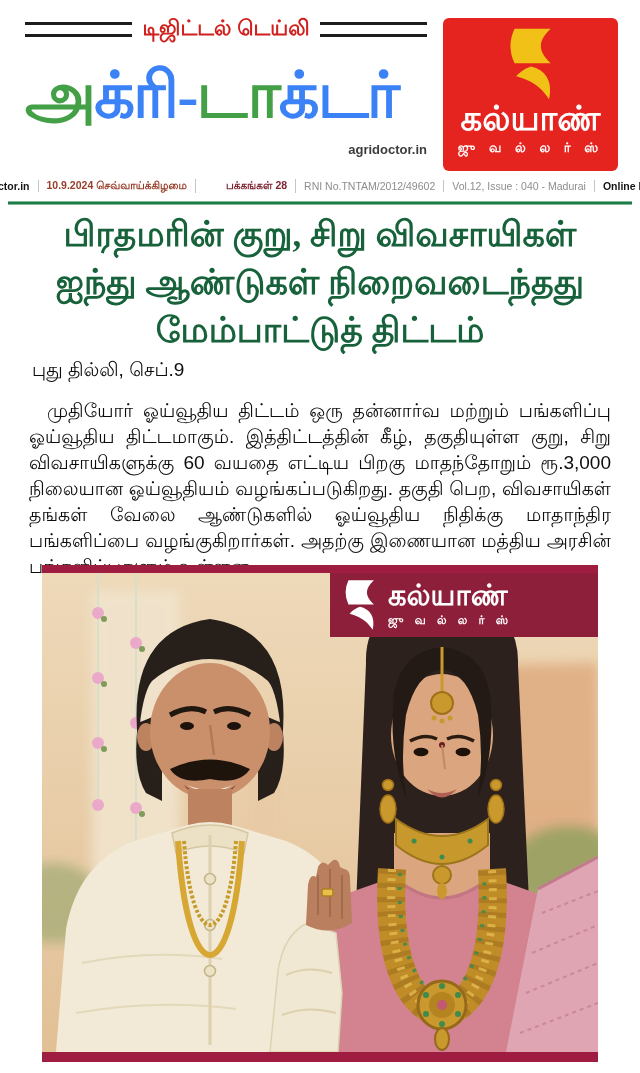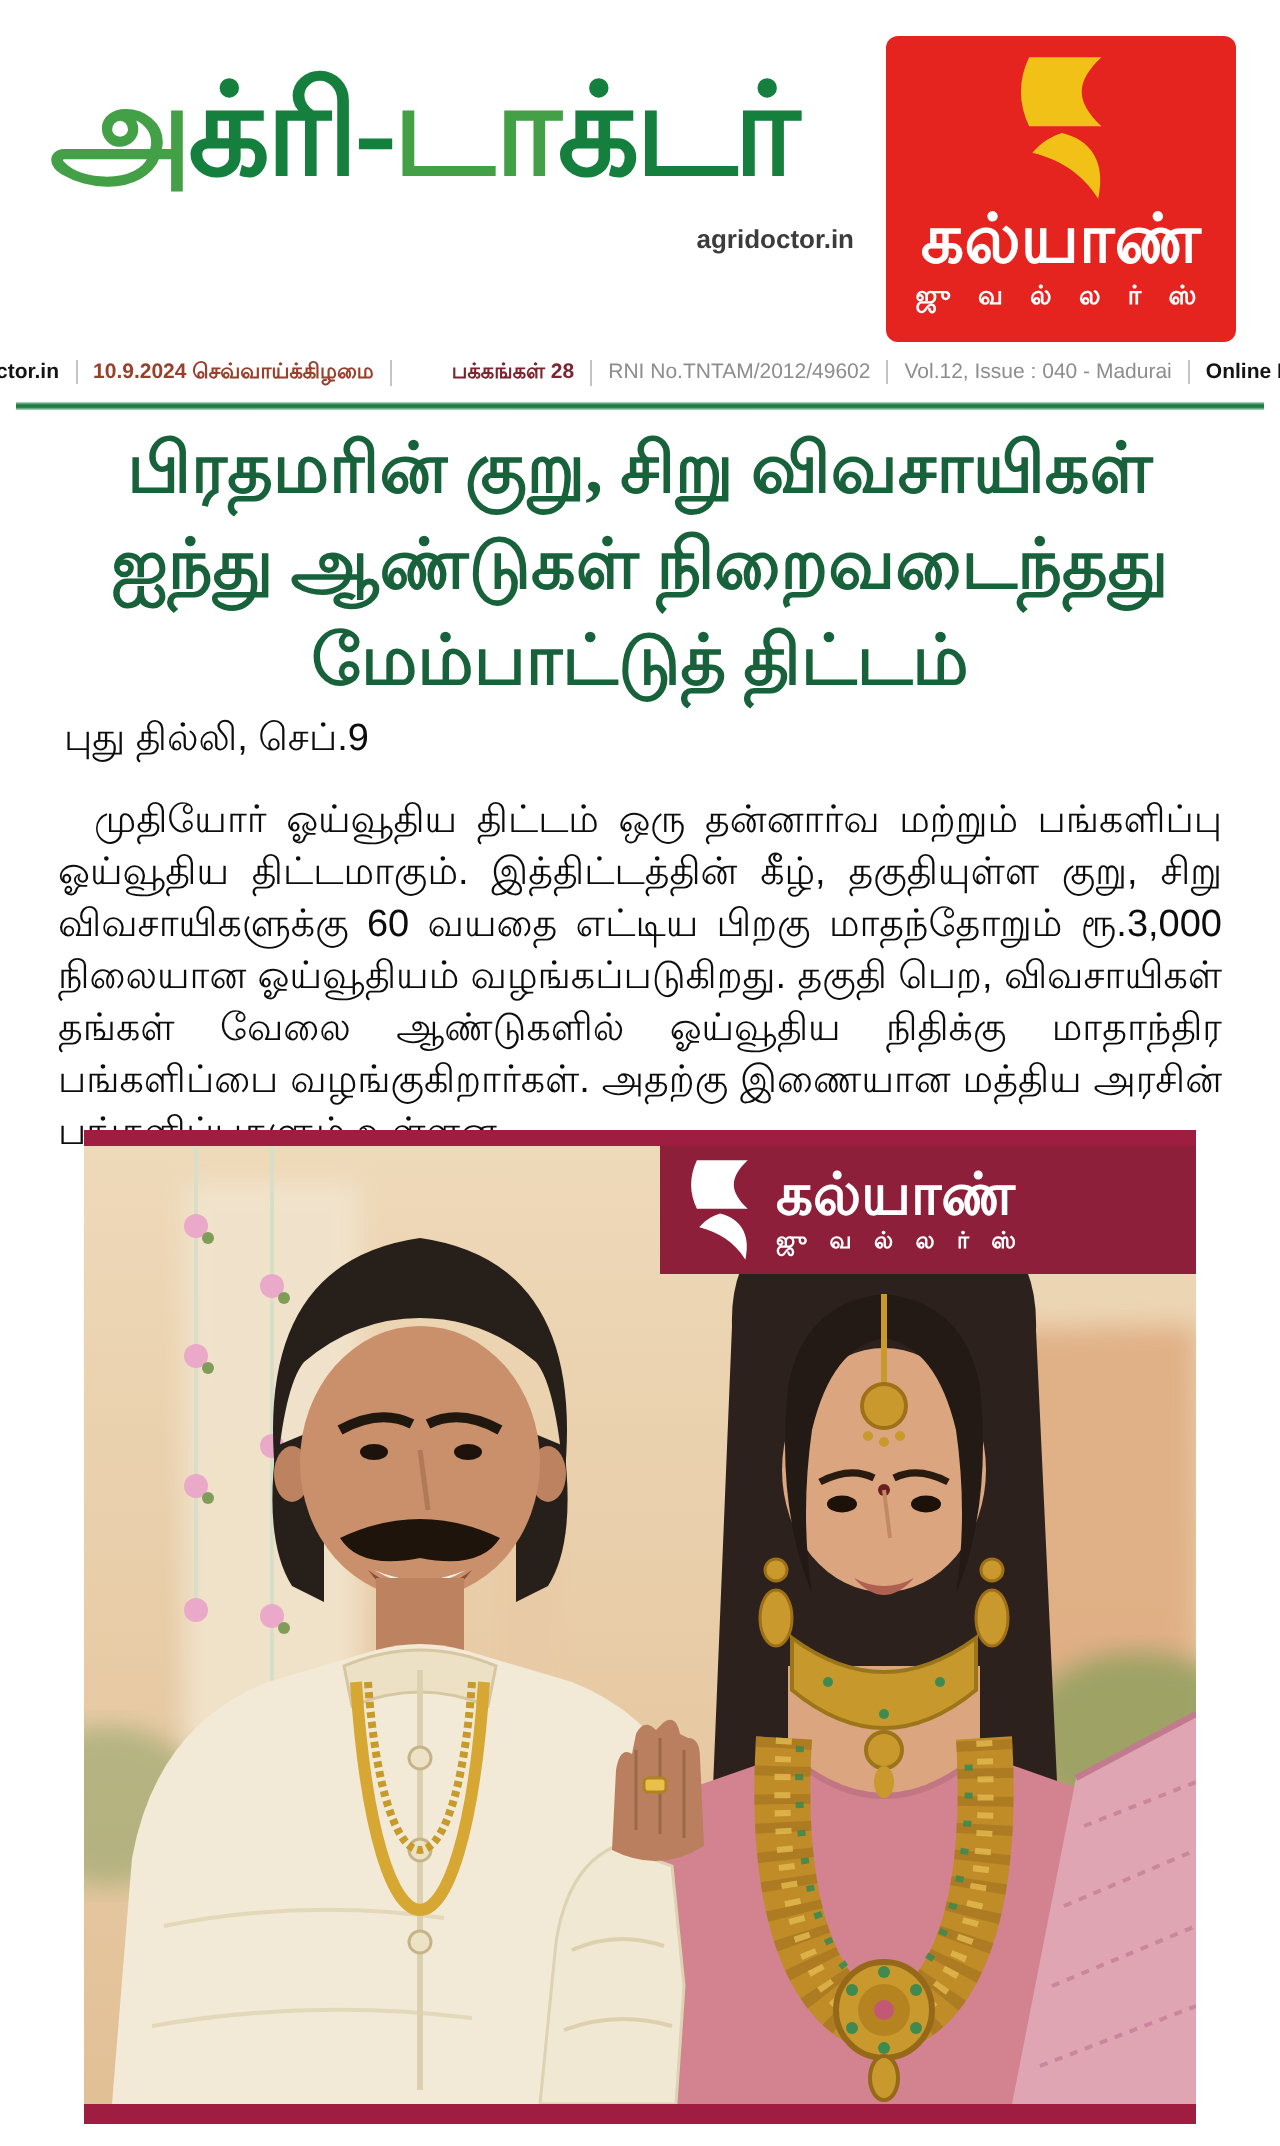--- a/index.html
+++ b/index.html
@@ -12,30 +12,30 @@
   
   .masthead{position:absolute;top:0;left:0;width:640px;height:175px;}
   .mast-left{position:absolute;left:25px;top:14px;width:402px;}
   .tagline-row{display:flex;align-items:center;gap:10px;height:30px;}
   .dbl-line{flex:1;height:9px;border-top:3px solid #1d1d1d;border-bottom:3px solid #1d1d1d;}
   .tagline-text{color:#d0211e;font-weight:bold;font-size:21px;white-space:nowrap;
     font-family:"Liberation Sans",sans-serif;}
   .logo{margin-top:2px;height:100px;line-height:100px;font-weight:bold;
     font-family:"Liberation Serif",serif;font-size:64px;letter-spacing:-2px;white-space:nowrap;}
   .lp-green{color:#43a047;}
-  .lp-dark{color:#15803d;text-align:right;}
+  .lp-dark{color:#3b82f6;text-align:right;}
   .website{text-align:right;font-size:13px;font-weight:bold;color:#3c3c3c;margin-top:-4px;}
 
   
   .brand-box{position:absolute;display:flex;flex-direction:column;align-items:center;
     justify-content:flex-start;color:#fff;text-align:center;}
   .header-brand{left:443px;top:18px;width:175px;height:153px;background:#e5231f;border-radius:6px;}
   .header-brand .k-icon{margin-top:9px;}
   .brand-name{font-size:34px;font-weight:bold;line-height:36px;margin-top:2px;
-    font-family:Liberation Serif, serif;}
+    font-family:Liberation Mono, monospace;}
   .brand-sub{font-size:13px;font-weight:bold;letter-spacing:5px;margin-top:1px;white-space:nowrap;}
 
   
   .dateline{position:absolute;top:176px;left:0;width:640px;height:20px;
     display:flex;justify-content:center;align-items:center;font-size:10.5px;}
   .dl-item{padding:0 8px;border-right:1px solid #c4c4c4;white-space:nowrap;}
   .dl-item:last-child{border-right:none;}
   .s-bold{font-weight:bold;color:#141414;}
   .s-red{font-weight:bold;color:#99402c;}
   .s-maroon{font-weight:bold;color:#7c2430;margin-left:22px;}
@@ -67,20 +67,25 @@
   .ad-brand .brand-name{font-size:29px;line-height:30px;margin-top:0;}
   .ad-brand .brand-sub{font-size:11.5px;letter-spacing:4px;}
 </style>
 </head>
 <body>
 
 <div class="page">
 
   <header class="masthead">
     <div class="mast-left">
+      <div class="tagline-row">
+        <span class="dbl-line"></span>
+        <span class="tagline-text">டிஜிட்டல் டெய்லி</span>
+        <span class="dbl-line"></span>
+      </div>
       <div class="logo">
         <span class="lp-green">அ</span><span class="lp-dark">க்ரி-</span><span class="lp-green">டா</span><span class="lp-dark">க்டர்</span>
       </div>
       <div class="website">agridoctor.in</div>
     </div>
 
     <div class="brand-box header-brand">
       <svg class="k-icon" width="52" height="74" viewBox="0 0 60 90">
         <path d="M10,2 L54,2 C38,17 38,29 54,44 L10,44 Q0,23 10,2 Z" fill="#f2c118"></path>
         <path d="M30,48 C47,52 57,65 52,88 C42,72 28,64 12,60 C18,53 24,50 30,48 Z" fill="#f2c118"></path>

